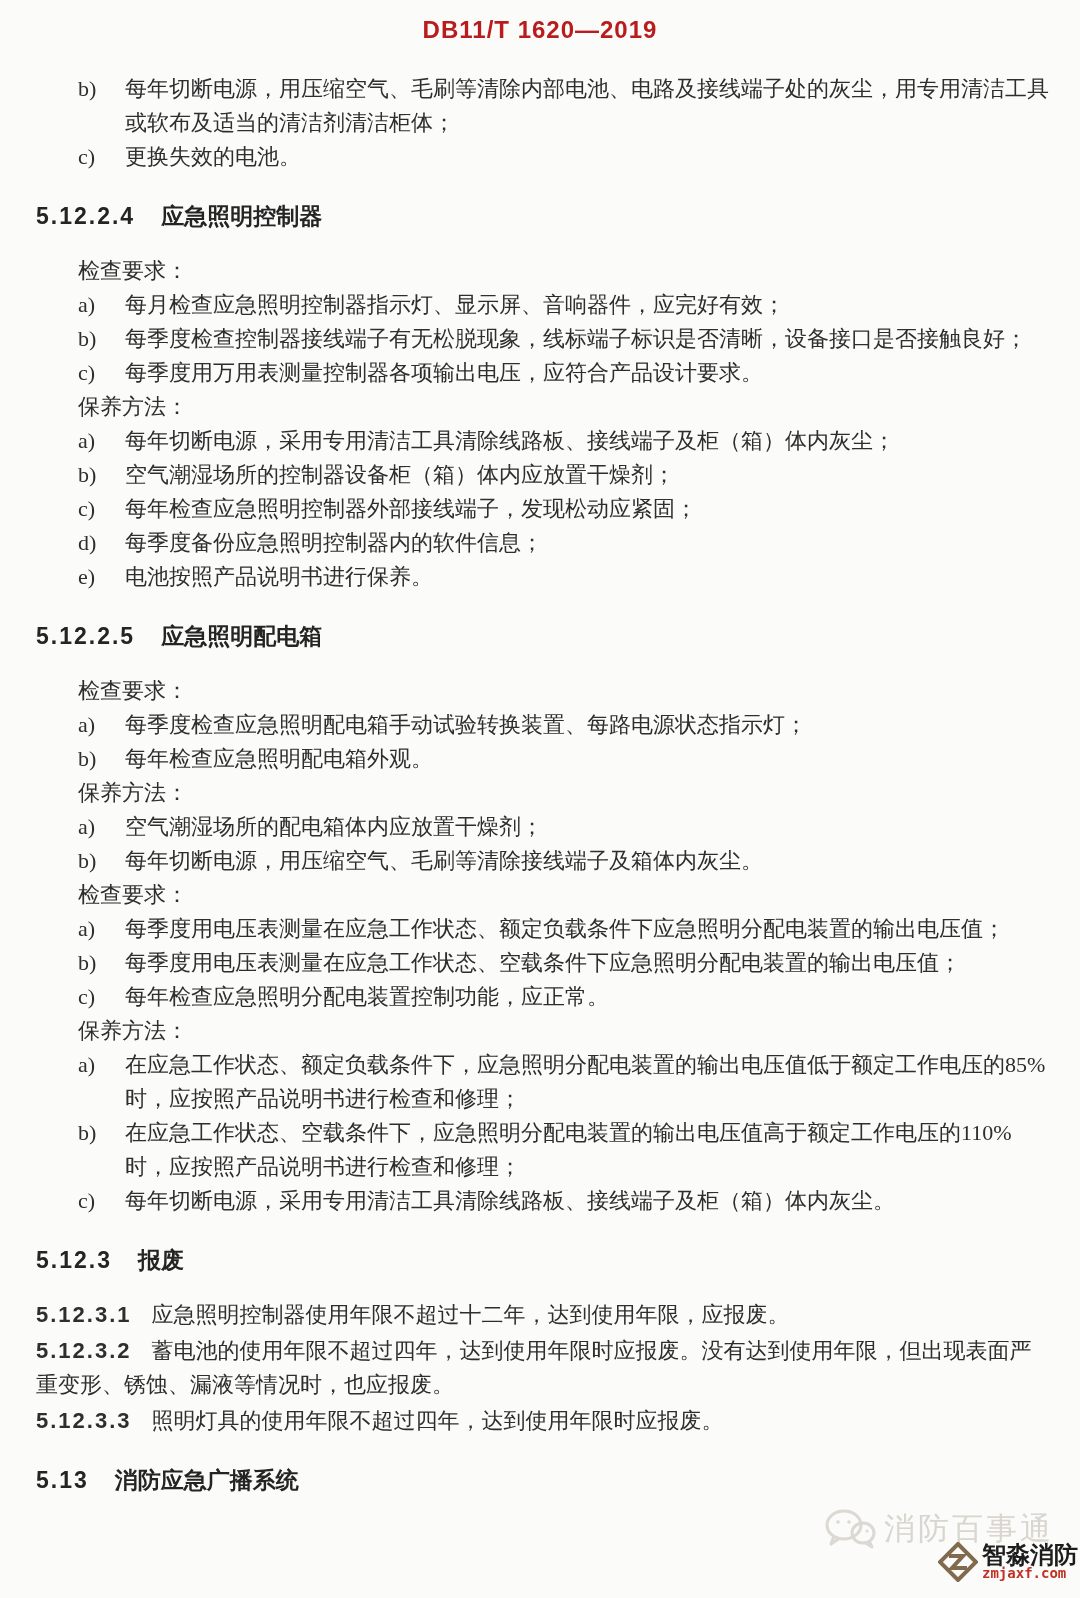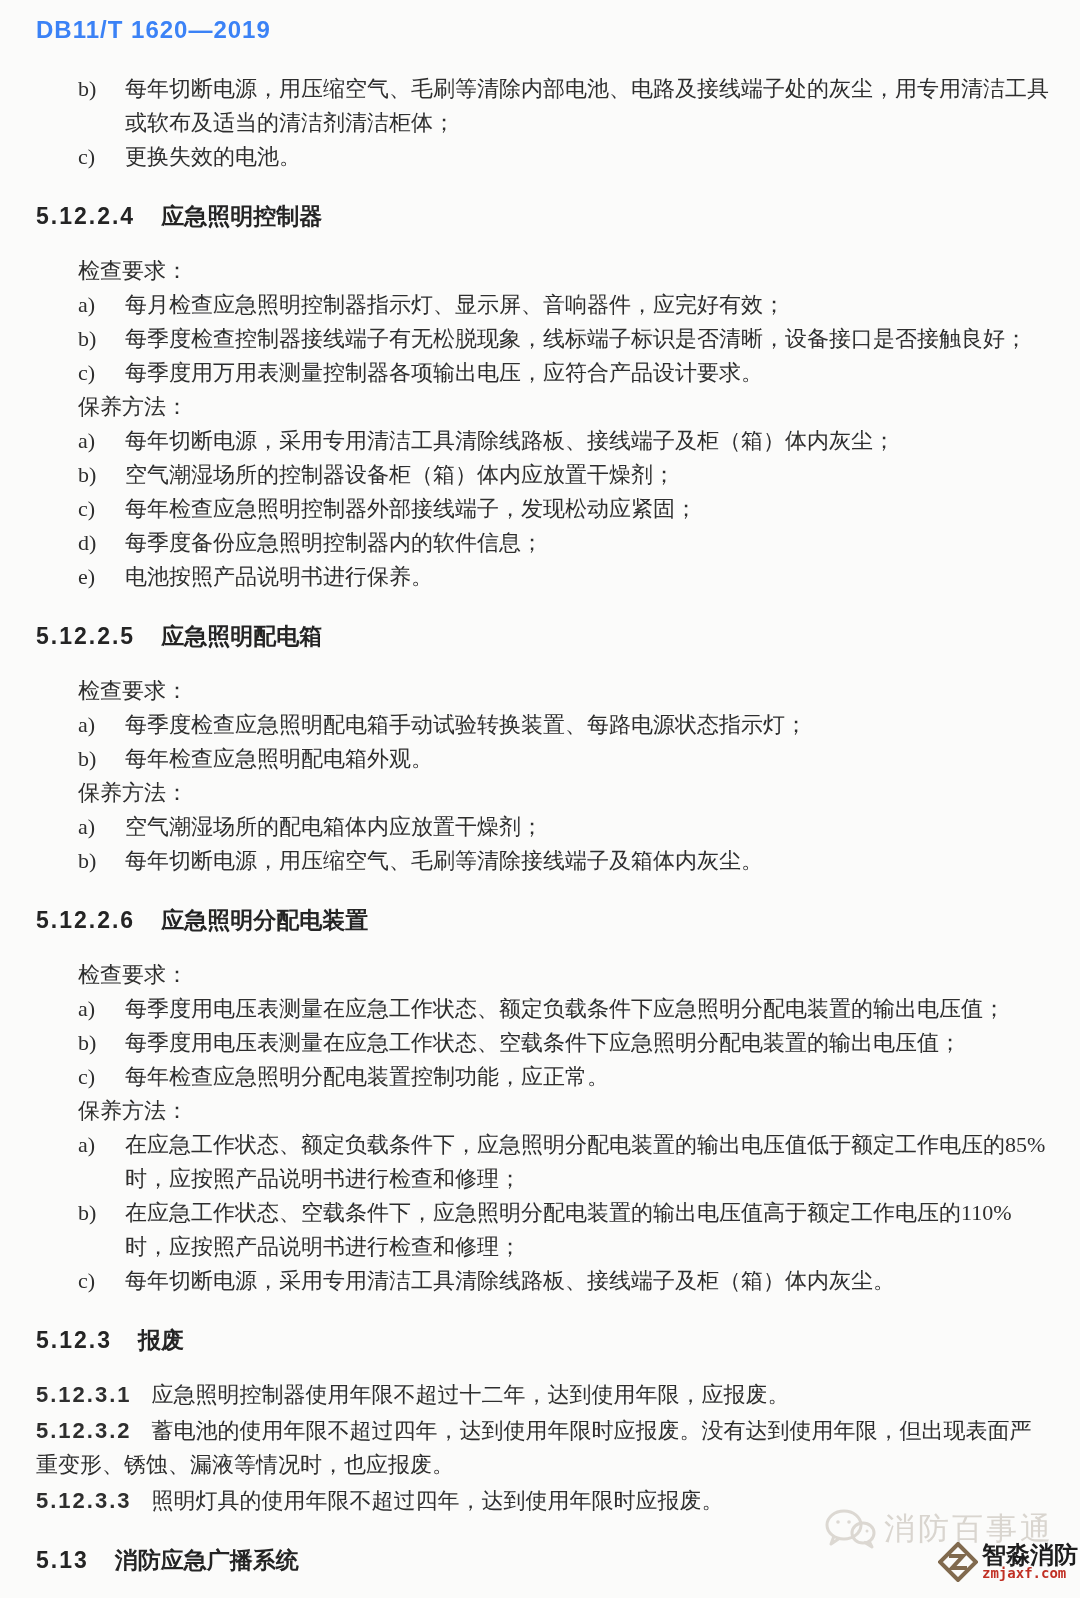--- a/index.html
+++ b/index.html
@@ -7,25 +7,25 @@
     width:1080px;height:1598px;
     background:#fbfbfa;
     font-family:"Liberation Serif","DejaVu Serif",serif;
     color:#2e2e2e;
     position:relative;
     overflow:hidden;
   }
   .page{ padding:16px 30px 0 36px; }
 
   .page-header{
-    text-align:left;
+    text-align:center;
     font-family:"Liberation Sans","DejaVu Sans",sans-serif;
     font-weight:bold;
     font-size:24px;
-    color:#3b82f6;
+    color:#b91c1c;
     padding-right:6px;
     margin-bottom:28px;
     letter-spacing:1px;
   }
 
   
   .heading{
     font-family:"Liberation Sans","DejaVu Sans",sans-serif;
     font-weight:bold;
     font-size:23px;
@@ -179,21 +179,20 @@
       </div>
       <div class="label-line">保养方法：</div>
       <div class="list-item">
         <span class="marker">a)</span>
         <span class="item-text">空气潮湿场所的配电箱体内应放置干燥剂；</span>
       </div>
       <div class="list-item">
         <span class="marker">b)</span>
         <span class="item-text">每年切断电源，用压缩空气、毛刷等清除接线端子及箱体内灰尘。</span>
       </div>
-      <div class="heading"><span class="h-num">5.12.2.6</span><span>应急照明分配电装置</span></div>
       <div class="label-line">检查要求：</div>
       <div class="list-item">
         <span class="marker">a)</span>
         <span class="item-text">每季度用电压表测量在应急工作状态、额定负载条件下应急照明分配电装置的输出电压值；</span>
       </div>
       <div class="list-item">
         <span class="marker">b)</span>
         <span class="item-text">每季度用电压表测量在应急工作状态、空载条件下应急照明分配电装置的输出电压值；</span>
       </div>
       <div class="list-item">

